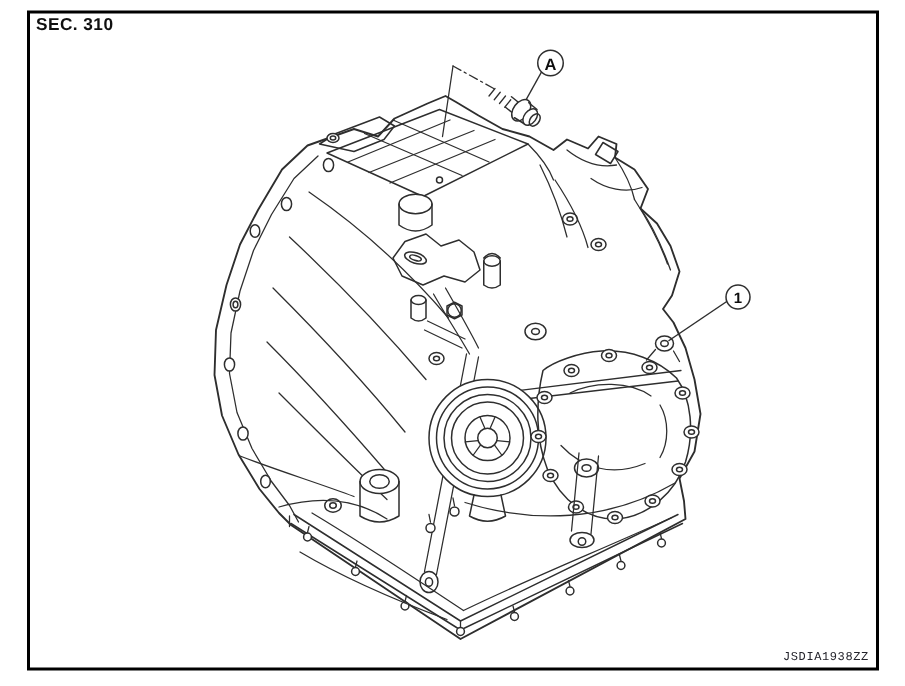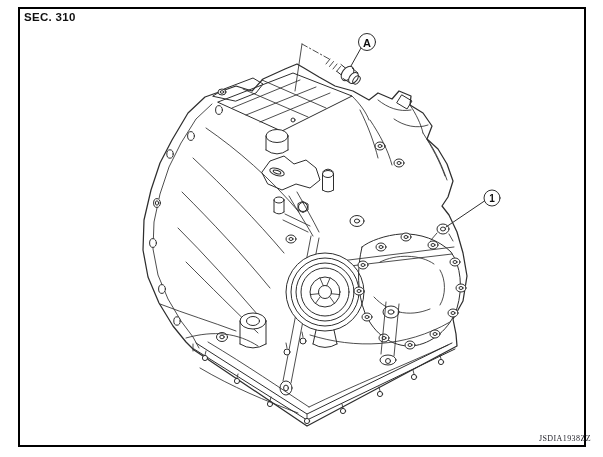--- a/index.html
+++ b/index.html
@@ -2,22 +2,22 @@
 <html><head>
 <meta charset="utf-8">
 <style>
   html,body{margin:0;padding:0;background:#fff;}
   .canvas{position:relative;width:603px;height:457px;background:#fff;overflow:hidden;
           font-family:"Liberation Sans",sans-serif;}
   .frame{position:absolute;left:18px;top:7px;width:568px;height:440px;
          border:2px solid #000;box-sizing:border-box;background:#fff;}
   .sec-label{position:absolute;left:24px;top:11px;font-size:11.5px;font-weight:bold;
              color:#101010;letter-spacing:.3px;white-space:nowrap;}
-  .fig-code{position:absolute;left:522px;top:434px;font-family:Liberation Serif, serif;
-            font-size:8px;color:#23232b;letter-spacing:.4px;white-space:nowrap;margin-left:17px;}
+  .fig-code{position:absolute;left:522px;top:434px;font-family:Liberation Mono, monospace;
+            font-size:8px;color:#23232b;letter-spacing:.4px;white-space:nowrap;}
   svg.art{position:absolute;left:0;top:0;}
   svg.art path, svg.art ellipse, svg.art circle, svg.art line{
       fill:none;stroke:#2e2e2e;stroke-width:1;stroke-linecap:round;stroke-linejoin:round;}
   svg.art .wf{fill:#ffffff;}
   svg.art .thick{stroke-width:1.25;}
   svg.art .thin{stroke-width:.85;}
   svg.art text{fill:#0e0e0e;stroke:none;font-family:"Liberation Sans",sans-serif;
       font-weight:bold;text-anchor:middle;}
 </style>
 </head>

